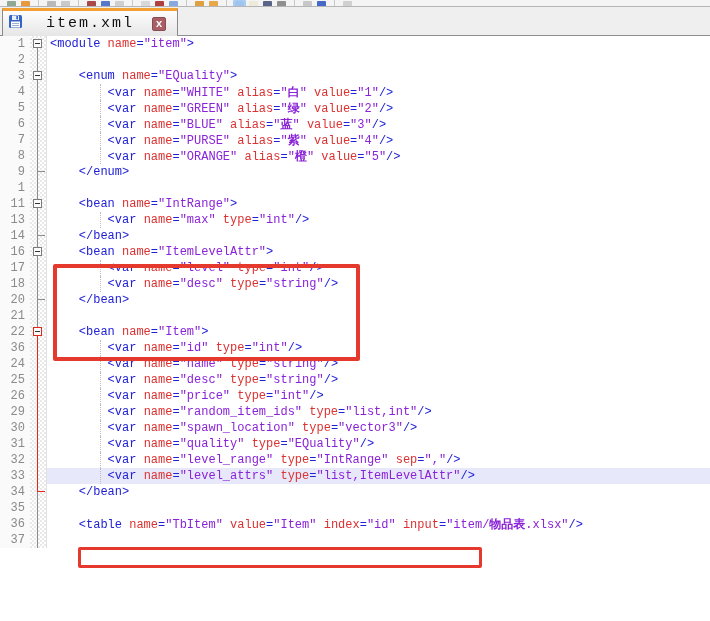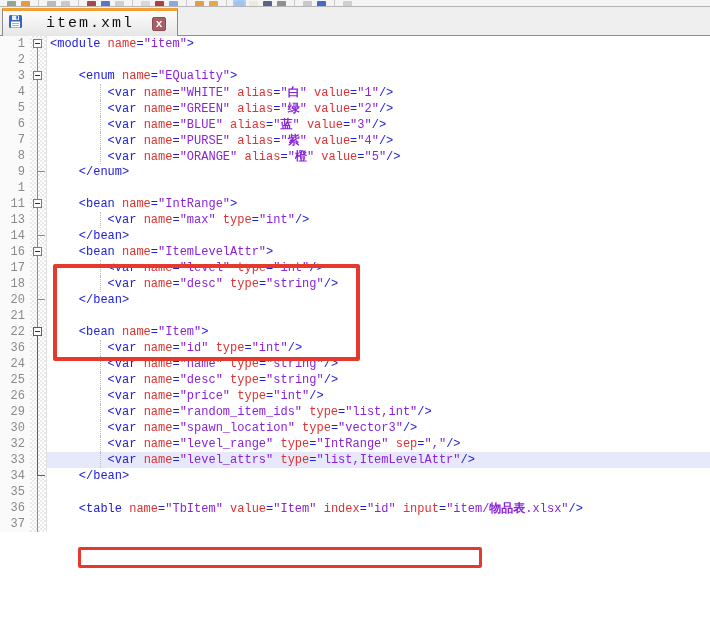--- a/index.html
+++ b/index.html
@@ -299,20 +299,28 @@
         </div>
         <div class="line">
           <div class="num">30</div>
           <div class="mgn">
             <i class="vl"></i>
             <i class="vl red r2"></i>
           </div>
           <div class="code"><i class="guide"></i><span class="tk-tag">        &lt;var </span><span class="tk-attr">name</span><span class="tk-tag">=</span><span class="tk-str">"spawn_location"</span><span class="tk-pl"> </span><span class="tk-attr">type</span><span class="tk-tag">=</span><span class="tk-str">"vector3"</span><span class="tk-tag">/&gt;</span></div>
         </div>
         <div class="line">
+          <div class="num">31</div>
+          <div class="mgn">
+            <i class="vl"></i>
+            <i class="vl red r2"></i>
+          </div>
+          <div class="code"><i class="guide"></i><span class="tk-tag">        &lt;var </span><span class="tk-attr">name</span><span class="tk-tag">=</span><span class="tk-str">"quality"</span><span class="tk-pl"> </span><span class="tk-attr">type</span><span class="tk-tag">=</span><span class="tk-str">"EQuality"</span><span class="tk-tag">/&gt;</span></div>
+        </div>
+        <div class="line">
           <div class="num">32</div>
           <div class="mgn">
             <i class="vl"></i>
             <i class="vl red r2"></i>
           </div>
           <div class="code"><i class="guide"></i><span class="tk-tag">        &lt;var </span><span class="tk-attr">name</span><span class="tk-tag">=</span><span class="tk-str">"level_range"</span><span class="tk-pl"> </span><span class="tk-attr">type</span><span class="tk-tag">=</span><span class="tk-str">"IntRange"</span><span class="tk-pl"> </span><span class="tk-attr">sep</span><span class="tk-tag">=</span><span class="tk-str">","</span><span class="tk-tag">/&gt;</span></div>
         </div>
         <div class="line">
           <div class="num">33</div>
           <div class="mgn">

